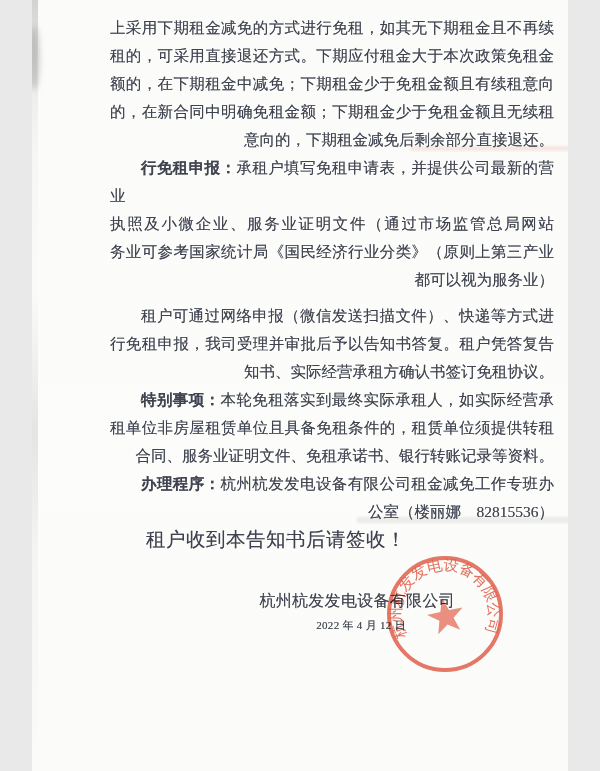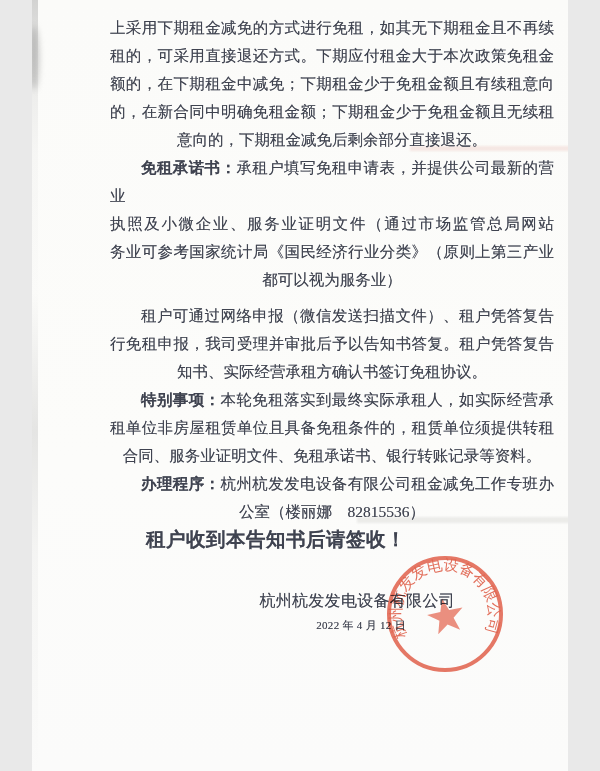--- a/index.html
+++ b/index.html
@@ -41,31 +41,31 @@
   
   .body-text{
     position:absolute;left:78px;top:14px;width:444px;
     color:#3f4350;
     font-size:15.5px;
     text-shadow:0 0 .6px rgba(63,67,80,.55);
   }
   .line{
     line-height:28px;
     white-space:pre-wrap;
-    text-align:center;
+    text-align:right;
   }
   .line.just{
     text-align:justify;
     text-align-last:justify;
   }
   .line.ind{ text-indent:31px; }
   .line.gap{ margin-top:8px; }
   .line.big{
     font-size:19.5px;
-    font-weight:700;
+    font-weight:400;
     text-indent:36px;
     letter-spacing:.5px;
     line-height:28px;
     text-align:center;text-align-last:left;
   }
   .line b{ font-weight:700; }
   
   .sig-company{
     position:absolute;top:591px;right:113px;
     color:#3f4350;font-size:16px;letter-spacing:.3px;
@@ -98,25 +98,25 @@
   <div class="smudge-top-left"></div>
   <div class="band-pink"></div>
   <div class="band-gray"></div>
 
   <div class="body-text" id="bodyText">
       <div class="line just">上采用下期租金减免的方式进行免租，如其无下期租金且不再续</div>
       <div class="line just">租的，可采用直接退还方式。下期应付租金大于本次政策免租金</div>
       <div class="line just">额的，在下期租金中减免；下期租金少于免租金额且有续租意向</div>
       <div class="line just">的，在新合同中明确免租金额；下期租金少于免租金额且无续租</div>
       <div class="line">意向的，下期租金减免后剩余部分直接退还。</div>
-      <div class="line just ind"><b>免租承诺书：</b>承租户填写免租申请表，并提供公司最新的营业</div>
+      <div class="line just ind"><b>行免租申报：</b>承租户填写免租申请表，并提供公司最新的营业</div>
       <div class="line just">执照及小微企业、服务业证明文件（通过市场监管总局网站</div>
       <div class="line just">务业可参考国家统计局《国民经济行业分类》（原则上第三产业</div>
       <div class="line">都可以视为服务业）</div>
-      <div class="line just ind gap">租户可通过网络申报（微信发送扫描文件）、租户凭答复告</div>
+      <div class="line just ind gap">租户可通过网络申报（微信发送扫描文件）、快递等方式进</div>
       <div class="line just">行免租申报，我司受理并审批后予以告知书答复。租户凭答复告</div>
       <div class="line">知书、实际经营承租方确认书签订免租协议。</div>
       <div class="line just ind"><b>特别事项：</b>本轮免租落实到最终实际承租人，如实际经营承</div>
       <div class="line just">租单位非房屋租赁单位且具备免租条件的，租赁单位须提供转租</div>
       <div class="line">合同、服务业证明文件、免租承诺书、银行转账记录等资料。</div>
       <div class="line just ind"><b>办理程序：</b>杭州杭发发电设备有限公司租金减免工作专班办</div>
       <div class="line">公室（楼丽娜　82815536）</div>
       <div class="line big">租户收到本告知书后请签收！</div>
     </div>
 

